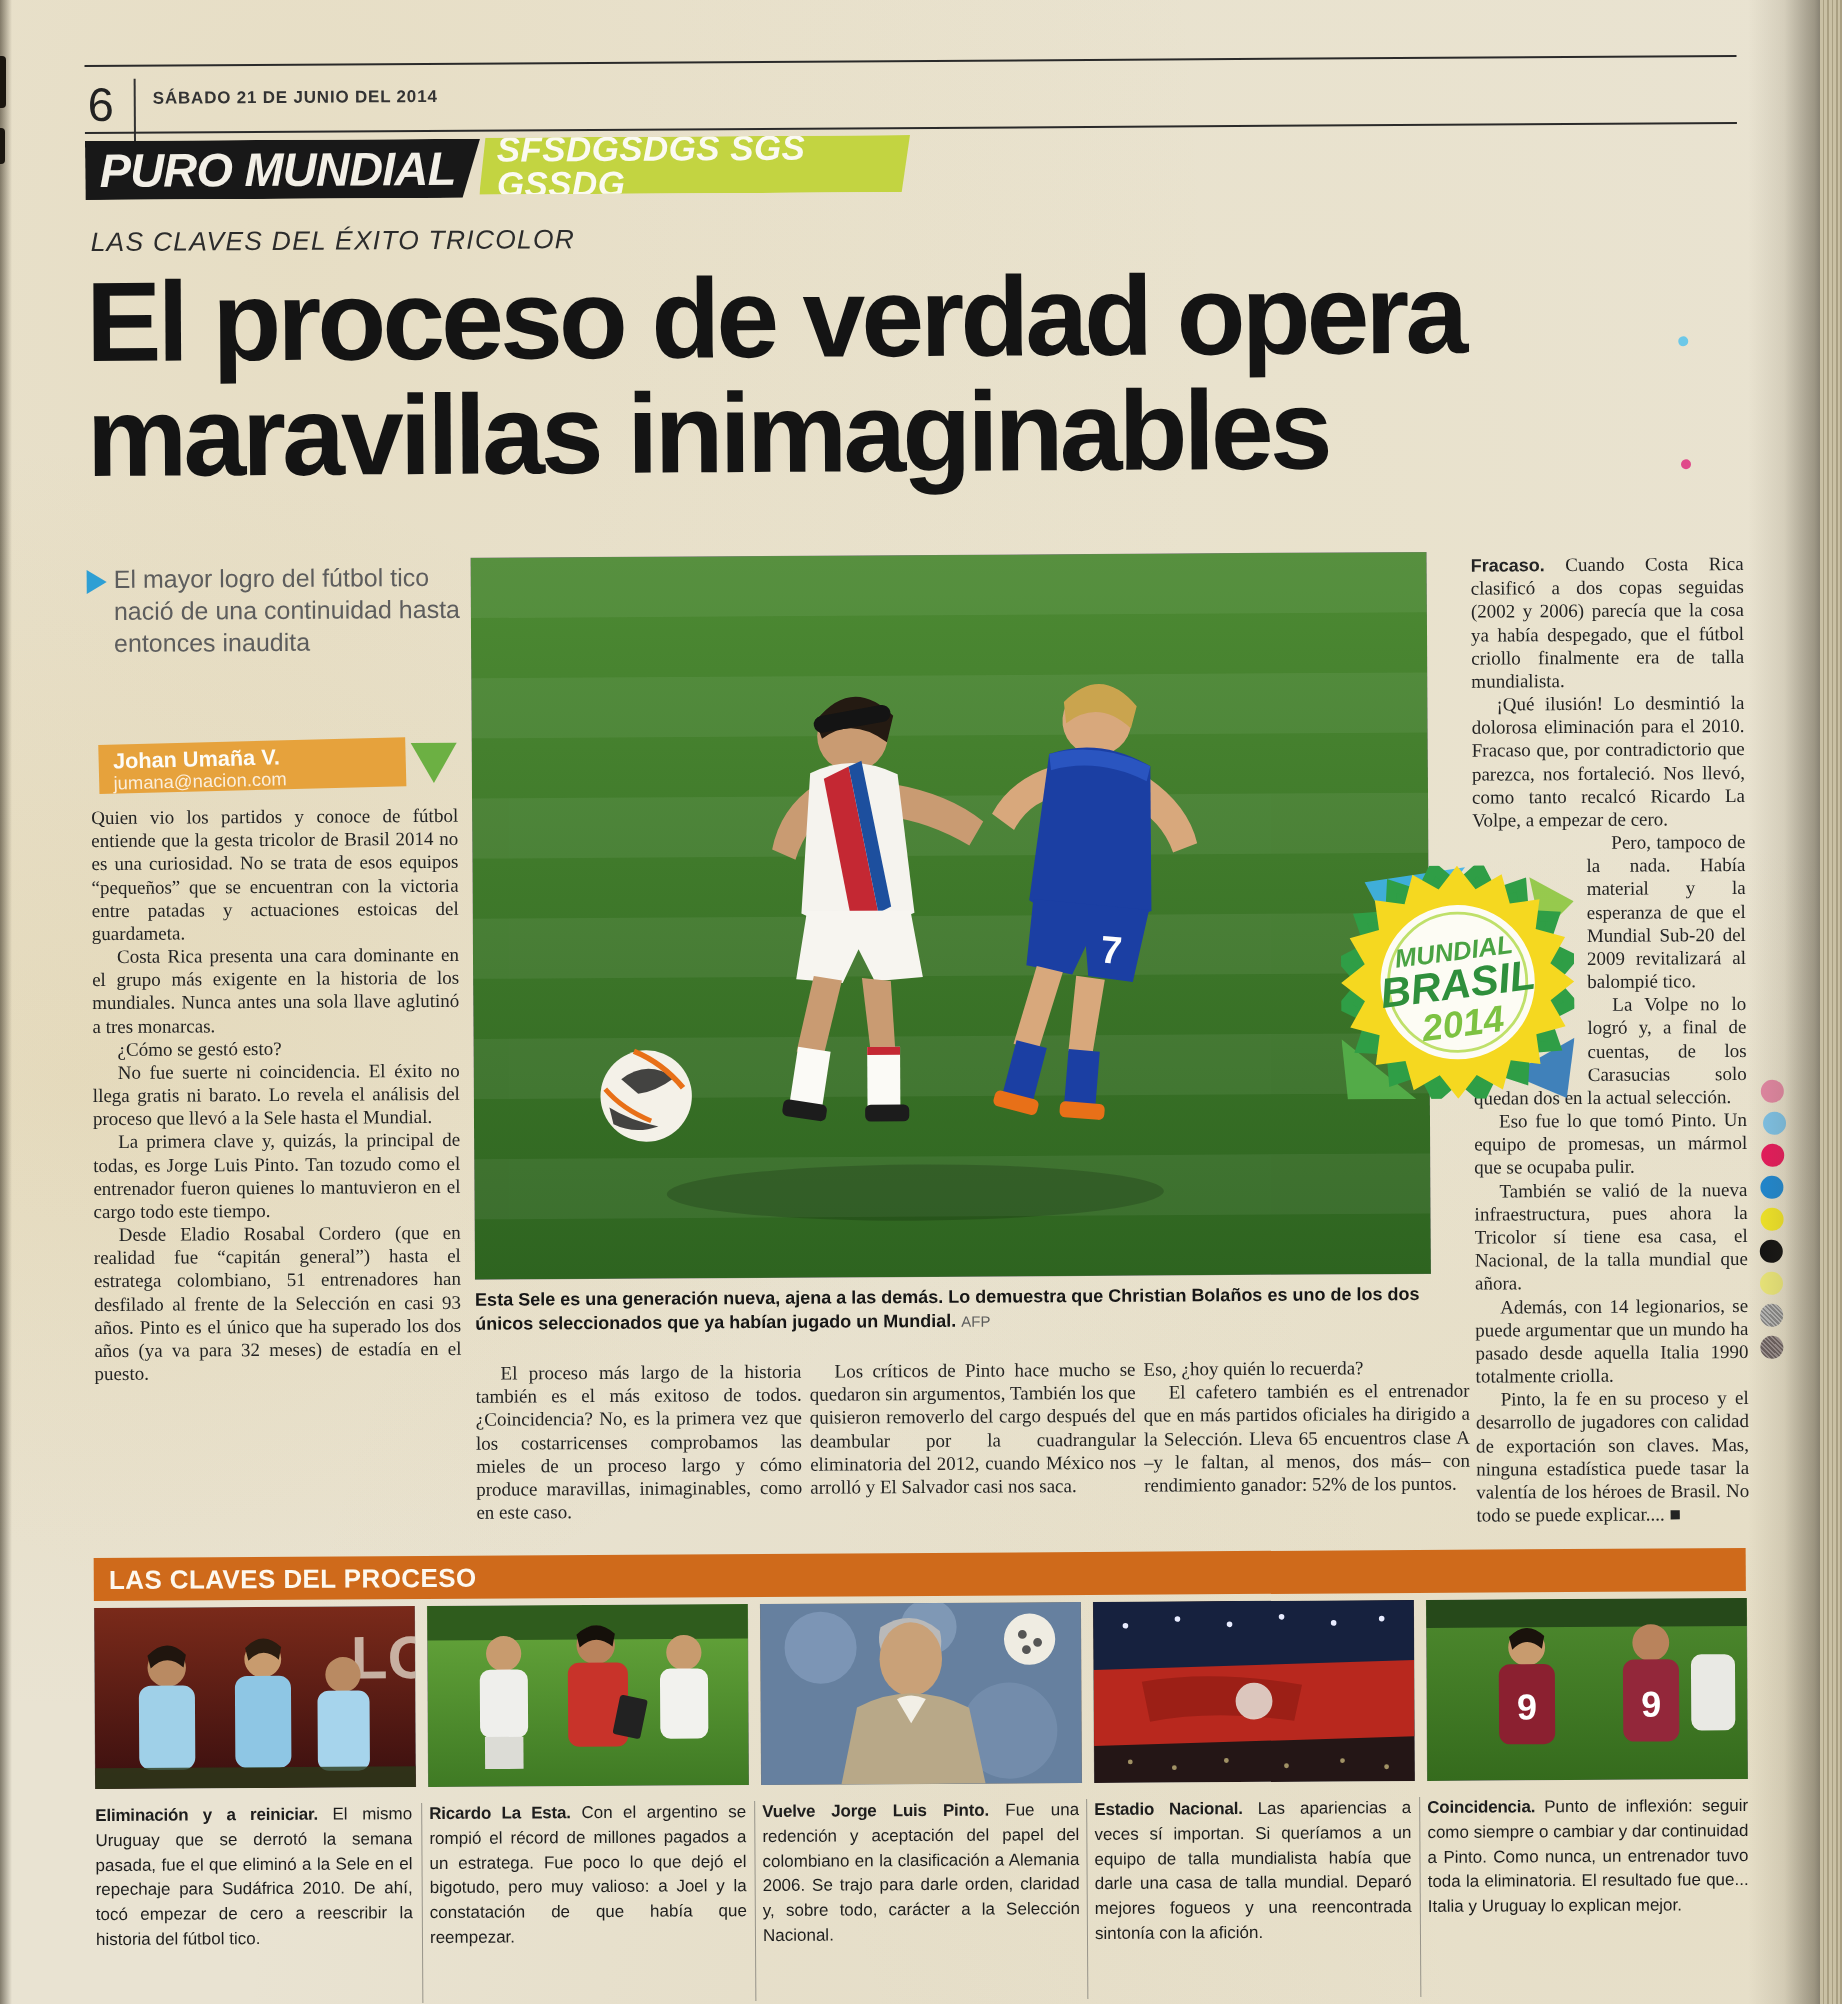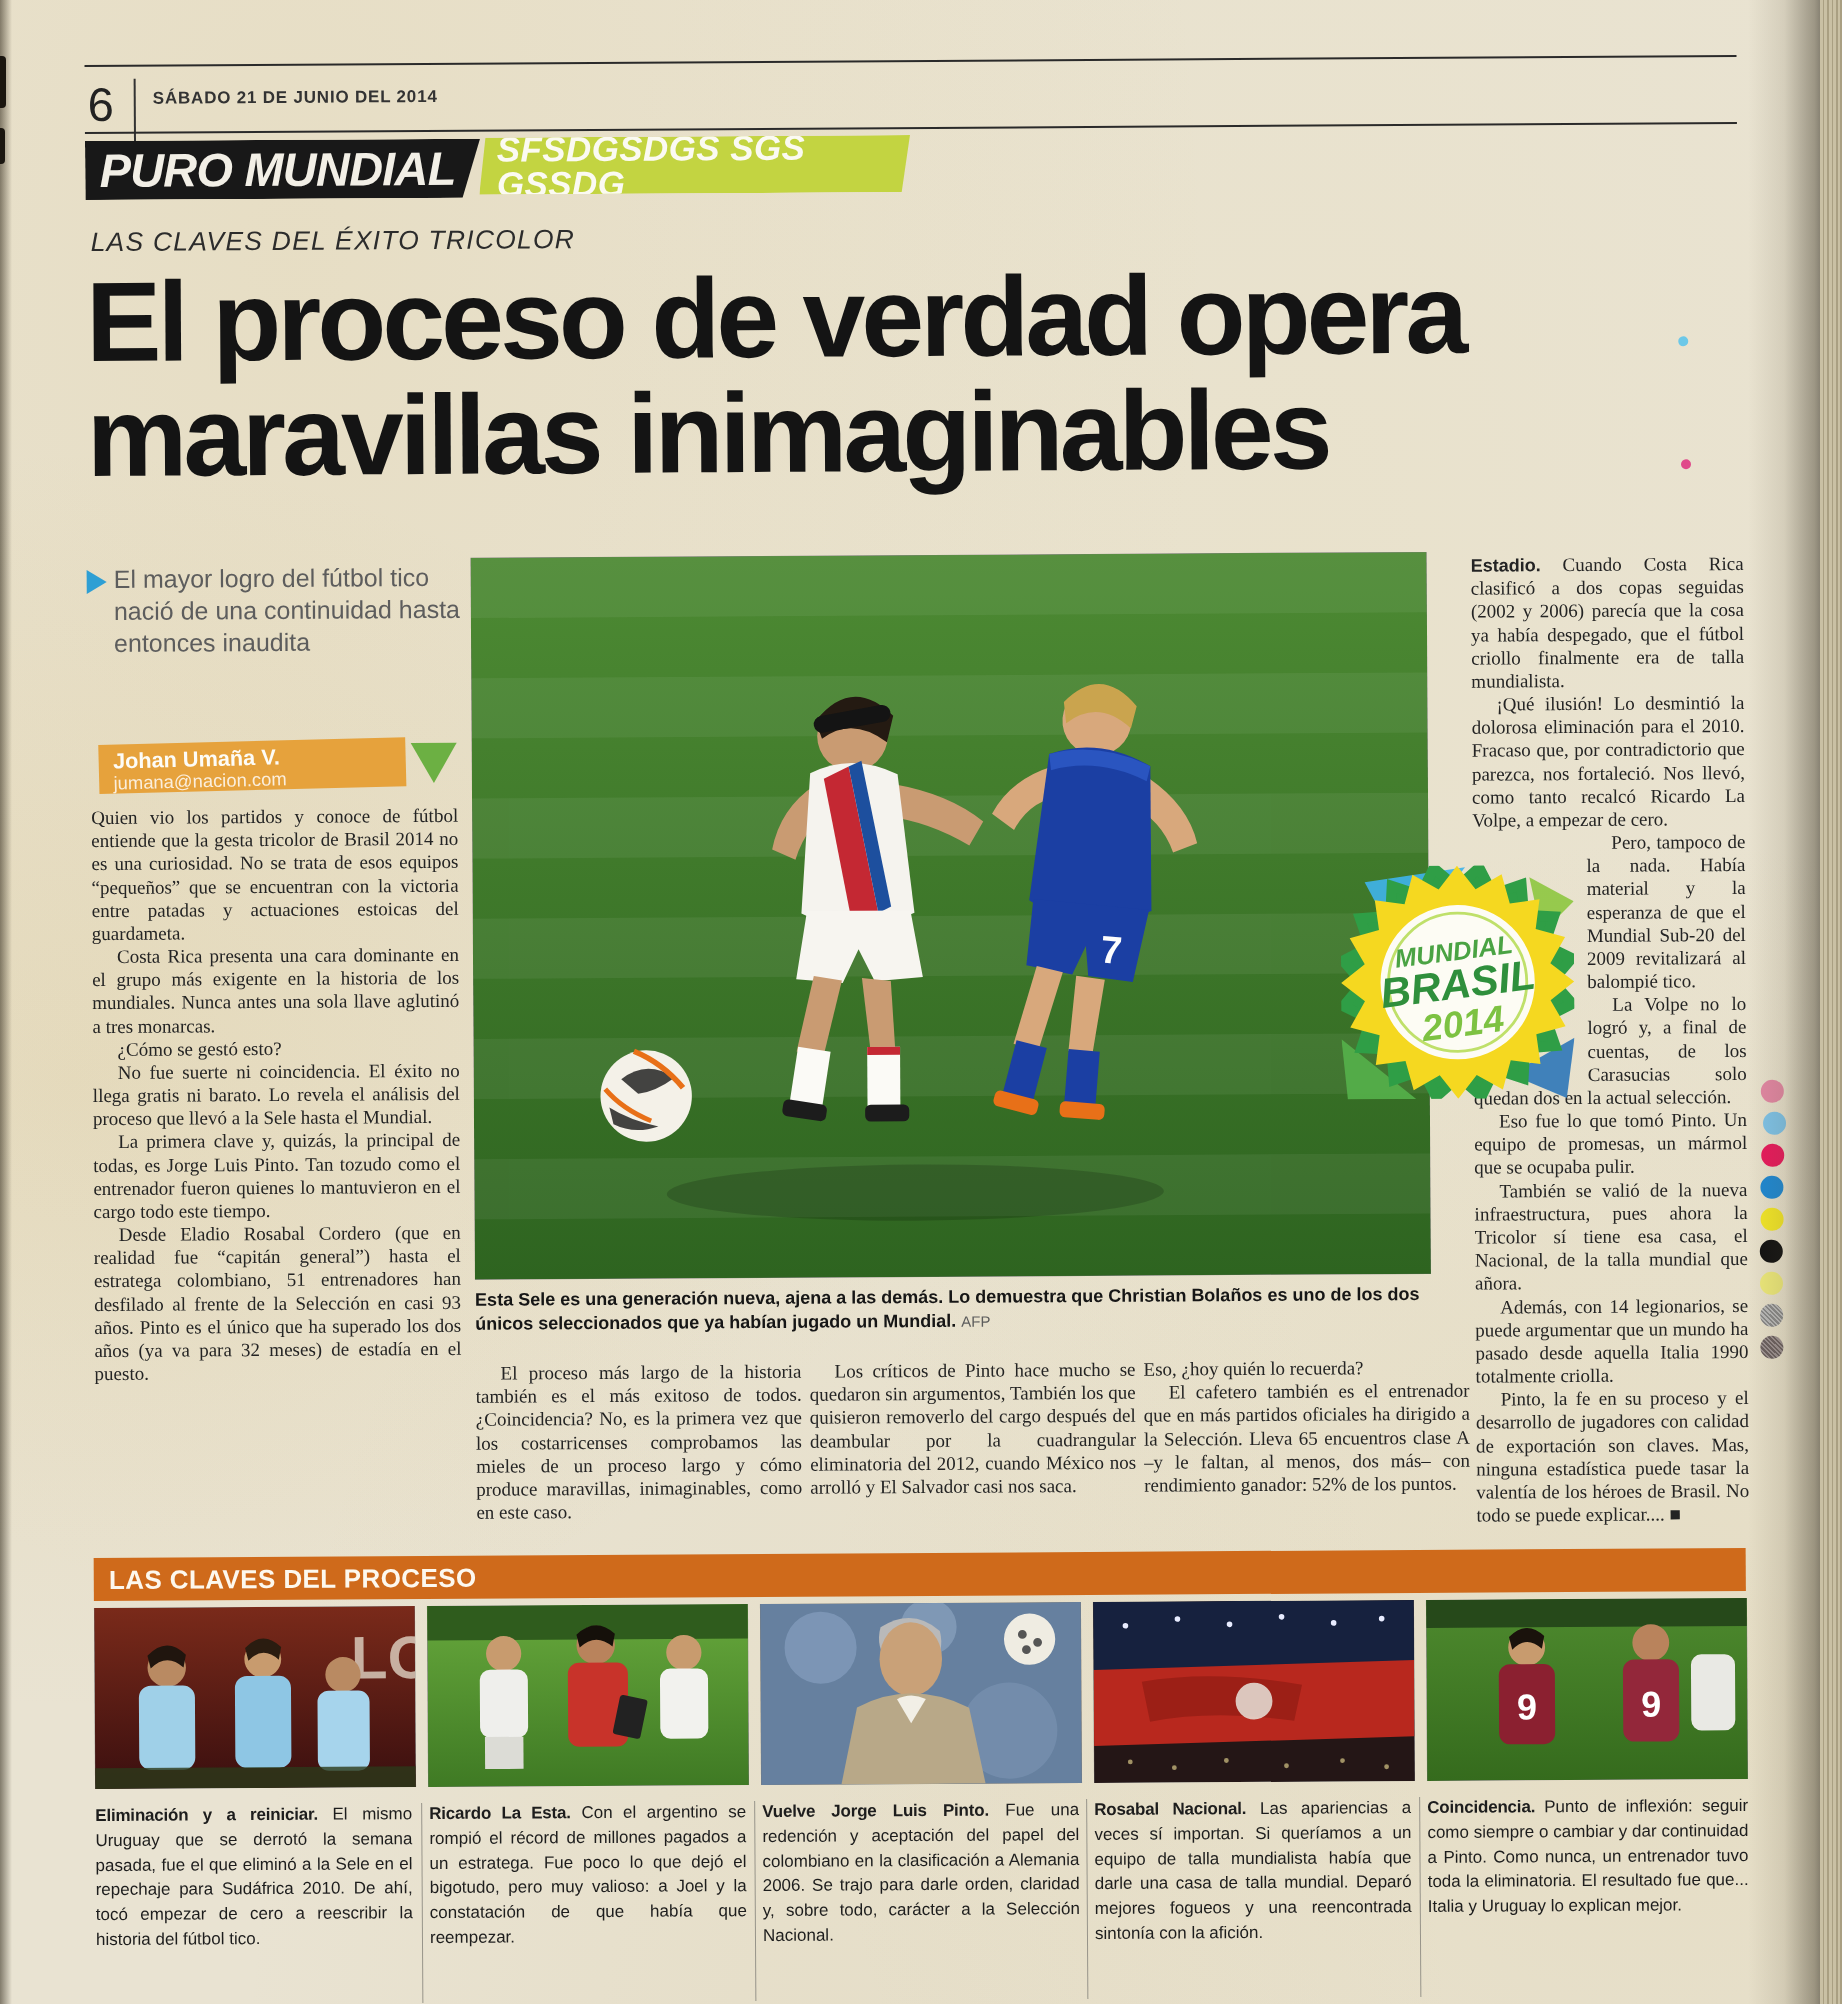--- a/index.html
+++ b/index.html
@@ -196,21 +196,21 @@
     <div class="abs col" style="left:809px;top:1359px;width:326px;height:188px;">
       <p class="bp ind">Los críticos de Pinto hace mucho se quedaron sin argumentos, También los que quisieron removerlo del cargo después del deambular por la cuadrangular eliminatoria del 2012, cuando México nos arrolló y El Salvador casi nos saca.</p>
     </div>
     <div class="abs col" style="left:1143px;top:1359px;width:326px;height:188px;">
       <p class="bp">Eso, ¿hoy quién lo recuerda?</p>
       <p class="bp ind">El cafetero también es el entrenador que en más partidos oficiales ha dirigido a la Selección. Lleva 65 encuentros clase A –y le faltan, al menos, dos más– con rendimiento ganador: 52% de los puntos.</p>
     </div>
 
     <div class="abs col" style="left:1475px;top:557px;width:273px;height:987px;">
       <p class="bp">
-        <b class="ls">Estadio.</b>
+        <b class="ls">Fracaso.</b>
         <span>Cuando Costa Rica clasificó a dos copas seguidas (2002 y 2006) parecía que la cosa ya había despegado, que el fútbol criollo finalmente era de talla mundialista.</span>
       </p>
       <p class="bp ind">¡Qué ilusión! Lo desmintió la dolorosa eliminación para el 2010. Fracaso que, por contradictorio que parezca, nos fortaleció. Nos llevó, como tanto recalcó Ricardo La Volpe, a empezar de cero.</p>
       <div class="badge-spacer"></div>
       <p class="bp ind">Pero, tampoco de la nada. Había material y la esperanza de que el Mundial Sub-20 del 2009 revitalizará al balompié tico.</p>
       <p class="bp ind">La Volpe no lo logró y, a final de cuentas, de los Carasucias solo quedan dos en la actual selección.</p>
       <p class="bp ind">Eso fue lo que tomó Pinto. Un equipo de promesas, un mármol que se ocupaba pulir.</p>
       <p class="bp ind">También se valió de la nueva infraestructura, pues ahora la Tricolor sí tiene esa casa, el Nacional, de la talla mundial que añora.</p>
       <p class="bp ind">Además, con 14 legionarios, se puede argumentar que un mundo ha pasado desde aquella Italia 1990 totalmente criolla.</p>
       <p class="bp ind">Pinto, la fe en su proceso y el desarrollo de jugadores con calidad de exportación son claves. Mas, ninguna estadística puede tasar la valentía de los héroes de Brasil. No todo se puede explicar.... ■</p>
@@ -343,21 +343,21 @@
     </div>
     <div class="abs cap col" style="left:426px;top:1799px;width:317px;height:209px;">
       <b>Ricardo La Esta.</b>
       <span>Con el argentino se rompió el récord de millones pagados a un estratega. Fue poco lo que dejó el bigotudo, pero muy valioso: a Joel y la constatación de que había que reempezar.</span>
     </div>
     <div class="abs cap col" style="left:759px;top:1799px;width:317px;height:209px;">
       <b>Vuelve Jorge Luis Pinto.</b>
       <span>Fue una redención y aceptación del papel del colombiano en la clasificación a Alemania 2006. Se trajo para darle orden, claridad y, sobre todo, carácter a la Selección Nacional.</span>
     </div>
     <div class="abs cap col" style="left:1091px;top:1799px;width:317px;height:209px;">
-      <b>Rosabal Nacional.</b>
+      <b>Estadio Nacional.</b>
       <span>Las apariencias a veces sí importan. Si queríamos a un equipo de talla mundialista había que darle una casa de talla mundial. Deparó mejores fogueos y una reencontrada sintonía con la afición.</span>
     </div>
     <div class="abs cap col" style="left:1424px;top:1799px;width:321px;height:209px;">
       <b>Coincidencia.</b>
       <span>Punto de inflexión: seguir como siempre o cambiar y dar continuidad a Pinto. Como nunca, un entrenador tuvo toda la eliminatoria. El resultado fue que... Italia y Uruguay lo explican mejor.</span>
     </div>
 
     <div class="abs dot" style="left:1684px;top:341px;width:10.4px;height:10.4px;background:#6cc8e8;"></div>
     <div class="abs dot" style="left:1686px;top:464px;width:10.4px;height:10.4px;background:#e04a8a;"></div>
 

